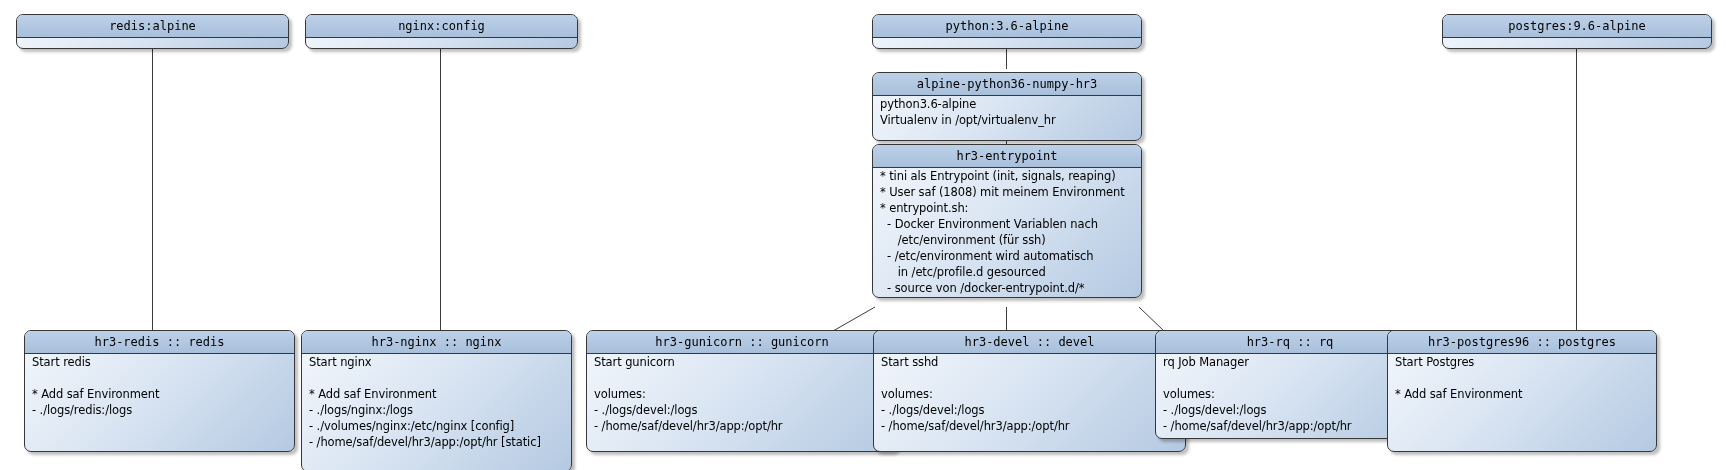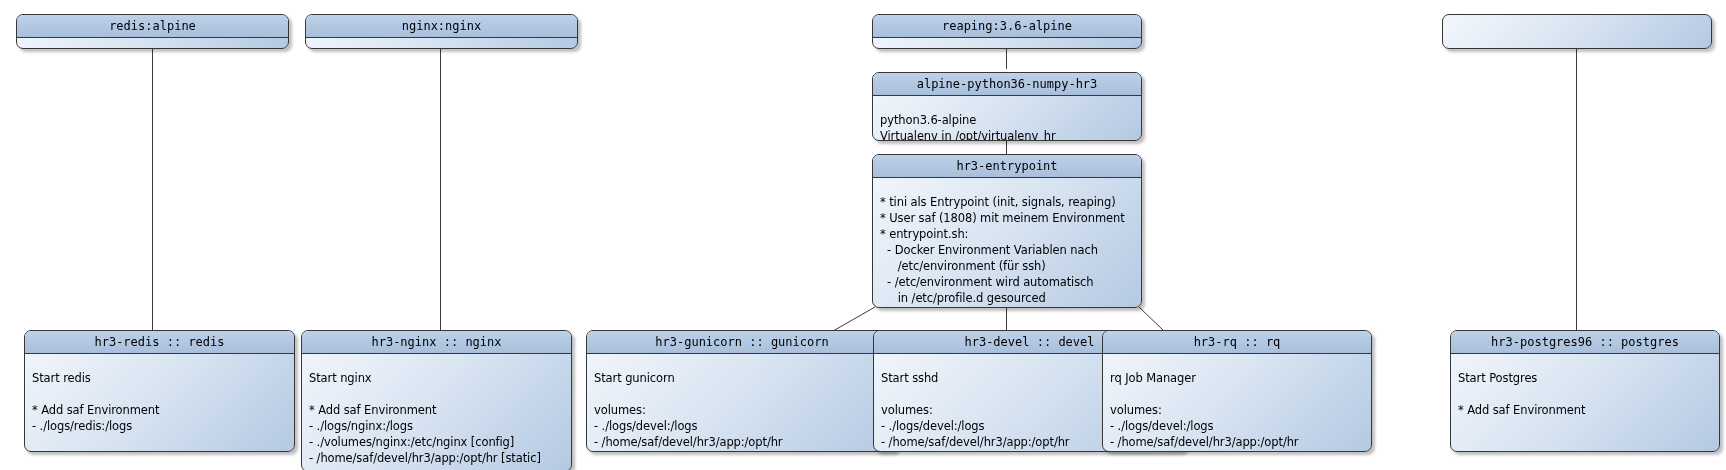--- a/index.html
+++ b/index.html
@@ -16,21 +16,21 @@
     box-sizing:border-box;overflow:hidden;
   }
   .node-title{
     flex:0 0 auto;height:22px;line-height:22px;text-align:center;
     background:linear-gradient(180deg,#bdd1e8 0%,#a8bfdb 100%);
     border-bottom:1px solid #373737;
     font-family:"DejaVu Sans Mono",monospace;font-size:12px;letter-spacing:0;
     white-space:nowrap;
   }
   .node-body{
-    flex:1 1 auto;padding:16px 7px 0 7px;
+    flex:1 1 auto;padding:0 7px 0 7px;
     font-size:11.5px;line-height:16px;letter-spacing:-0.1px;
     white-space:pre;overflow:hidden;
   }
 </style>
 </head>
 <body>
 
 <div class="canvas">
 
   <svg class="edges" viewBox="0 0 1726 470" xmlns="http://www.w3.org/2000/svg">
@@ -43,40 +43,41 @@
     <line x1="1139" y1="307" x2="1164" y2="331" stroke="#3b3b3b" stroke-width="1"></line>
     <line x1="1576.5" y1="48" x2="1576.5" y2="331" stroke="#3b3b3b" stroke-width="1"></line>
   </svg>
 
   <div class="node" style="left:16px;top:14px;width:273px;height:35px">
     <div class="node-title">redis:alpine</div>
     <div class="node-body"></div>
   </div>
 
   <div class="node" style="left:305px;top:14px;width:273px;height:35px">
-    <div class="node-title">nginx:nginx</div>
+    <div class="node-title">nginx:config</div>
     <div class="node-body"></div>
   </div>
 
   <div class="node" style="left:872px;top:14px;width:270px;height:35px">
-    <div class="node-title">reaping:3.6-alpine</div>
+    <div class="node-title">python:3.6-alpine</div>
     <div class="node-body"></div>
   </div>
 
   <div class="node" style="left:1442px;top:14px;width:270px;height:35px">
+    <div class="node-title">postgres:9.6-alpine</div>
     <div class="node-body"></div>
   </div>
 
   <div class="node" style="left:872px;top:72px;width:270px;height:69px">
     <div class="node-title">alpine-python36-numpy-hr3</div>
     <div class="node-body">python3.6-alpine
 Virtualenv in /opt/virtualenv_hr</div>
   </div>
 
-  <div class="node" style="left:872px;top:154px;width:270px;height:154px">
+  <div class="node" style="left:872px;top:144px;width:270px;height:154px">
     <div class="node-title">hr3-entrypoint</div>
     <div class="node-body">* tini als Entrypoint (init, signals, reaping)
 * User saf (1808) mit meinem Environment
 * entrypoint.sh:
   - Docker Environment Variablen nach
      /etc/environment (für ssh)
   - /etc/environment wird automatisch
      in /etc/profile.d gesourced
   - source von /docker-entrypoint.d/*</div>
   </div>
@@ -110,29 +111,29 @@
 
   <div class="node" style="left:873px;top:330px;width:313px;height:122px">
     <div class="node-title">hr3-devel :: devel</div>
     <div class="node-body">Start sshd
 
 volumes:
 - ./logs/devel:/logs
 - /home/saf/devel/hr3/app:/opt/hr</div>
   </div>
 
-  <div class="node" style="left:1102px;top:330px;width:270px;height:122px">
+  <div class="node" style="left:1155px;top:330px;width:270px;height:109px">
     <div class="node-title">hr3-rq :: rq</div>
     <div class="node-body">rq Job Manager
 
 volumes:
 - ./logs/devel:/logs
 - /home/saf/devel/hr3/app:/opt/hr</div>
   </div>
 
-  <div class="node" style="left:1450px;top:330px;width:270px;height:122px">
+  <div class="node" style="left:1387px;top:330px;width:270px;height:122px">
     <div class="node-title">hr3-postgres96 :: postgres</div>
     <div class="node-body">Start Postgres
 
 * Add saf Environment</div>
   </div>
 
 </div>
 
 </body></html>

